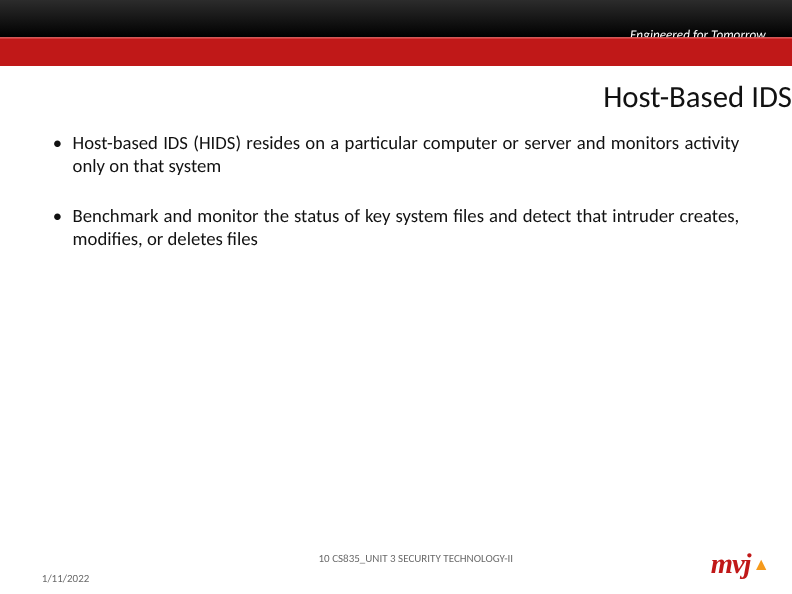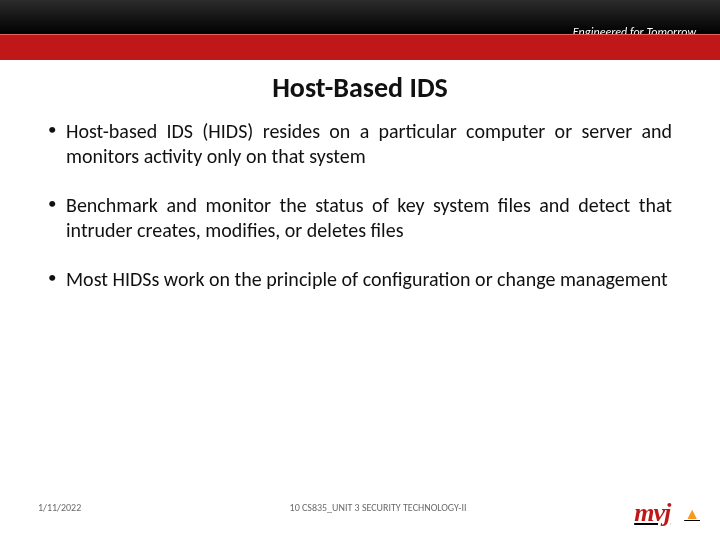--- a/index.html
+++ b/index.html
@@ -24,74 +24,73 @@
     font-size: 12px;
     font-style: italic;
   }
   .red-bar {
     height: 26px;
     background: #c01818;
     border-top: 1px solid #e86060;
     position: relative;
   }
   .title {
-    text-align: center;
+    text-align: right;
     font-size: 28px;
     color: #111;
     margin-top: 10px;
-    font-weight: 700;
+    font-weight: 400;
   }
   .content {
     padding: 14px 48px 0 48px;
   }
   ul.bullets {
     list-style: none;
   }
   ul.bullets li {
     position: relative;
     padding-left: 18px;
-    font-size: 20px;
+    font-size: 17px;
     line-height: 1.25;
     color: #111;
     margin-bottom: 24px;
     text-align: justify;
   }
   ul.bullets li::before {
     content: "•";
     position: absolute;
     left: 0;
     top: 0;
     color: #111;
     font-size: 17px;
   }
   .footer-date {
     position: absolute;
     left: 38px;
-    bottom: 26px;
+    bottom: 8px;
     font-size: 10px;
     color: #6b6b6b;
   }
   .footer-code {
     position: absolute;
     left: 0;
     right: 0;
     bottom: 26px;
     text-align: center;
     font-size: 10px;
     color: #6b6b6b;
     padding-left: 36px;
   }
   .logo {
     position: absolute;
     right: 20px;
     bottom: 12px;
     display: flex;
     align-items: center;
-    gap: 16px;
-    text-decoration: underline;
+    gap: 4px;
   }
   .logo-mark {
     font-family: Georgia, serif;
     font-style: italic;
     font-size: 26px;
     font-weight: bold;
     color: #c01818;
     letter-spacing: -1px;
   }
   .logo-flame {
@@ -115,21 +114,20 @@
   <span class="tagline">Engineered for Tomorrow</span>
 </div>
 <div class="red-bar"></div>
 
 <h1 class="title">Host-Based IDS</h1>
 
 <div class="content">
   <ul class="bullets">
     <li>Host-based IDS (HIDS) resides on a particular computer or server and monitors activity only on that system</li>
     <li>Benchmark and monitor the status of key system files and detect that intruder creates, modifies, or deletes files</li>
-    <li>Most HIDSs work on the principle of configuration or change management</li>
   </ul>
 </div>
 
 <div class="footer-date">1/11/2022</div>
 <div class="footer-code">10 CS835_UNIT 3 SECURITY TECHNOLOGY-II</div>
 
 <div class="logo">
   <span class="logo-mark">mvj</span>
   <span class="logo-flame">▲</span>
 </div>

